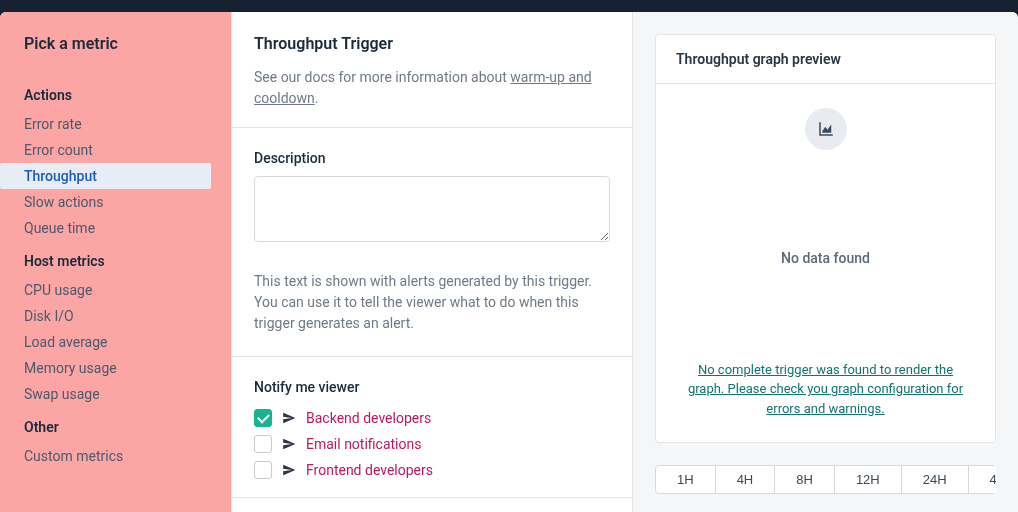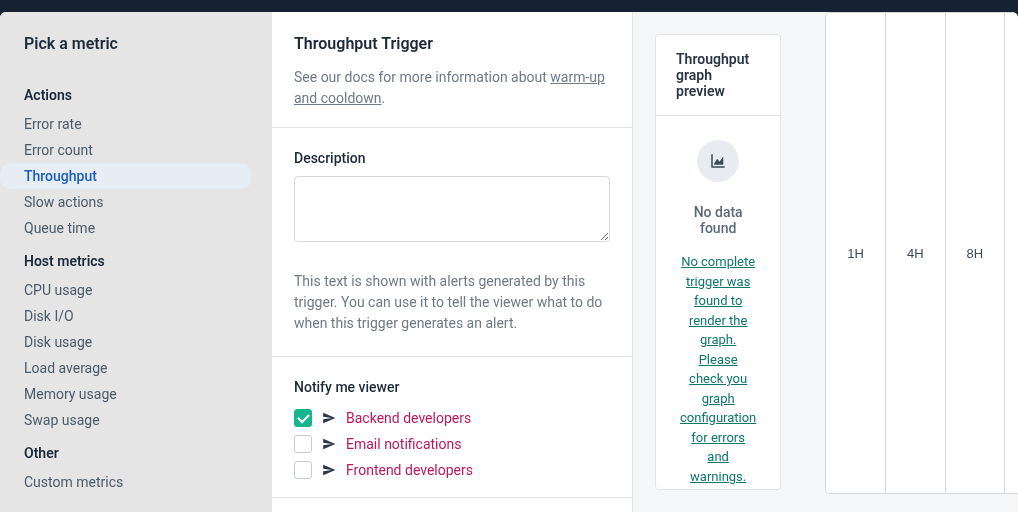--- a/index.html
+++ b/index.html
@@ -23,25 +23,25 @@
       left: 0;
       right: 0;
       bottom: 0;
       background: #fff;
       border-radius: 6px 6px 0 0;
       display: flex;
       overflow: hidden;
     }
     
     .sidebar {
-      width: 272px;
+      width: 232px;
       border-right: 1px solid #e4e4e4;
       overflow-y: auto;
       padding-bottom: 16px;
-      background:#e5e5e5;
+      background:#fca5a5;
       position: relative;
     }
     .sidebar::-webkit-scrollbar { width: 6px; }
     .sidebar::-webkit-scrollbar-thumb { background:#c0c5cc; border-radius:3px; }
     .sidebar-title {
       font-size: 16px;
       font-weight: 600;
       color: #1a2a3a;
       padding: 22px 24px 22px 24px;
     }
@@ -55,21 +55,21 @@
       display:block;
       padding: 5px 24px;
       color: #4a5a6a;
       cursor: pointer;
       font-size:14px;
     }
     .sidebar-item.active {
       background: #e6edf5;
       color: #1a5bbf;
       font-weight:500;
-      border-radius: 10px;
+      border-radius: 2px;
       margin-right:20px;
     }
 
     
     .center {
       flex:1;
       border-right: 1px solid #e4e4e4;
       overflow-y:auto;
       background:#fff;
       position:relative;
@@ -154,21 +154,21 @@
       cursor:pointer;
     }
     .link-cancel { color:#3a4a5a; text-decoration:underline; cursor:pointer;}
 
     
     .right {
       width:385px;
       background:#f5f6f7;
       overflow-y:auto;
       display:flex;
-      flex-direction:row;
+      flex-direction:column;
     }
     .preview-card {
       margin:22px;
       background:#fff;
       border:1px solid #e4e4e4;
       border-radius:4px;
       flex:1;
       display:flex;
       flex-direction:column;
     }
@@ -177,21 +177,21 @@
       color:#2a3545;
       padding:16px 20px;
       border-bottom:1px solid #e4e4e4;
       font-size:14px;
     }
     .preview-body {
       flex:1;
       display:flex;
       flex-direction:column;
       align-items:center;
-      justify-content:center;
+      justify-content:space-between;
       text-align:center;
       padding:24px;
       gap:16px;
     }
     .chart-icon-circle {
       width:42px; height:42px;
       border-radius:50%;
       background:#e8ebef;
       display:flex;
       align-items:center;
@@ -235,21 +235,20 @@
     <div class="sidebar-group-title">Actions</div>
     <a class="sidebar-item">Error rate</a>
     <a class="sidebar-item">Error count</a>
     <a class="sidebar-item active">Throughput</a>
     <a class="sidebar-item">Slow actions</a>
     <a class="sidebar-item">Queue time</a>
 
     <div class="sidebar-group-title">Host metrics</div>
     <a class="sidebar-item">CPU usage</a>
     <a class="sidebar-item">Disk I/O</a>
-    <a class="sidebar-item">Disk usage</a>
     <a class="sidebar-item">Load average</a>
     <a class="sidebar-item">Memory usage</a>
     <a class="sidebar-item">Swap usage</a>
 
     <div class="sidebar-group-title">Other</div>
     <a class="sidebar-item">Custom metrics</a>
   </div>
 
   <div class="center">
     <div class="center-inner">

